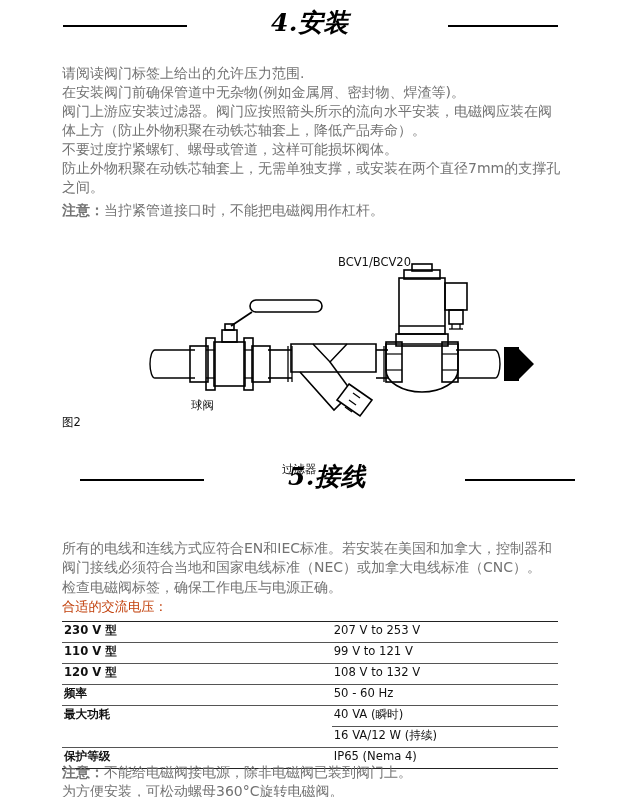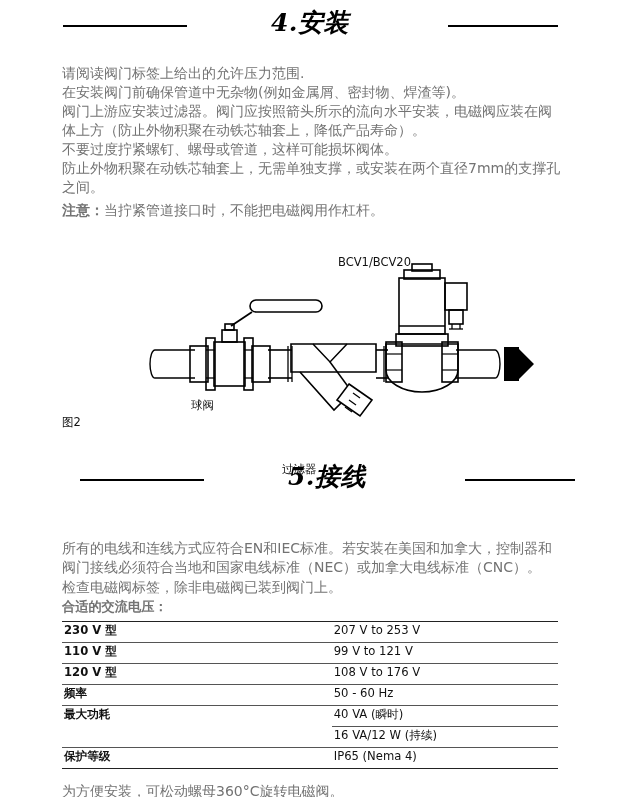--- a/index.html
+++ b/index.html
@@ -90,22 +90,22 @@
     font-size: 11.5px;
     color: #111;
   }
 
   
   .table-title {
     position: absolute;
     left: 62px;
     top: 598px;
     font-size: 13.2px;
-    font-weight: 700;
-    color: #737373;
+    font-weight: 400;
+    color: #c2410c;
   }
   table.spec {
     position: absolute;
     left: 62px;
     top: 621px;
     width: 496px;
     border-collapse: collapse;
     font-size: 11.6px;
     color: #111;
   }
@@ -269,55 +269,60 @@
   <div class="section-head" style="top:460px;margin-left:17px;">
     <div class="rule rule-left"></div>
     <div class="rule rule-right"></div>
     <div class="stitle">5.接线</div>
   </div>
 
   <div class="body-block" style="top:528px;">
     <p>所有的电线和连线方式应符合EN和IEC标准。若安装在美国和加拿大，控制器和阀门接线必须符合当地和国家电线标准（NEC）或加拿大电线标准（CNC）。</p>
   </div>
   <div class="body-block" style="top:567px;">
-    <p>检查电磁阀标签，除非电磁阀已装到阀门上。</p>
+    <p>检查电磁阀标签，确保工作电压与电源正确。</p>
   </div>
 
   <div class="table-title">合适的交流电压：</div>
 
   <table class="spec">
     <tbody>
       <tr class="rule-top">
         <td class="k">230 V 型</td>
         <td class="v">207 V to 253 V</td>
       </tr>
       <tr class="rule-top-thin">
         <td class="k">110 V 型</td>
         <td class="v"> 99 V to 121 V</td>
       </tr>
       <tr class="rule-top-thin">
         <td class="k">120 V 型</td>
-        <td class="v">108 V to 176 V</td>
+        <td class="v">108 V to 132 V</td>
       </tr>
       <tr class="rule-top-thin">
         <td class="k">频率</td>
         <td class="v">50 - 60 Hz</td>
       </tr>
       <tr class="rule-top-thin">
         <td class="k">最大功耗</td>
         <td class="v">40 VA (瞬时)</td>
       </tr>
       <tr class="sub">
         <td class="k novline"></td>
         <td class="v">16 VA/12 W (持续)</td>
       </tr>
       <tr class="rule-top-thin rule-bottom">
         <td class="k">保护等级</td>
         <td class="v">IP65 (Nema 4)</td>
       </tr>
     </tbody>
   </table>
 
+  <div class="body-block" style="top:752px;">
+    <p>
+      <span class="bold-lead">注意：</span><span>不能给电磁阀接电源，除非电磁阀已装到阀门上。</span>
+    </p>
+  </div>
   <div class="body-block" style="top:771px;">
     <p>为方便安装，可松动螺母360°C旋转电磁阀。</p>
   </div>
 
 </div>
 
 </body></html>

